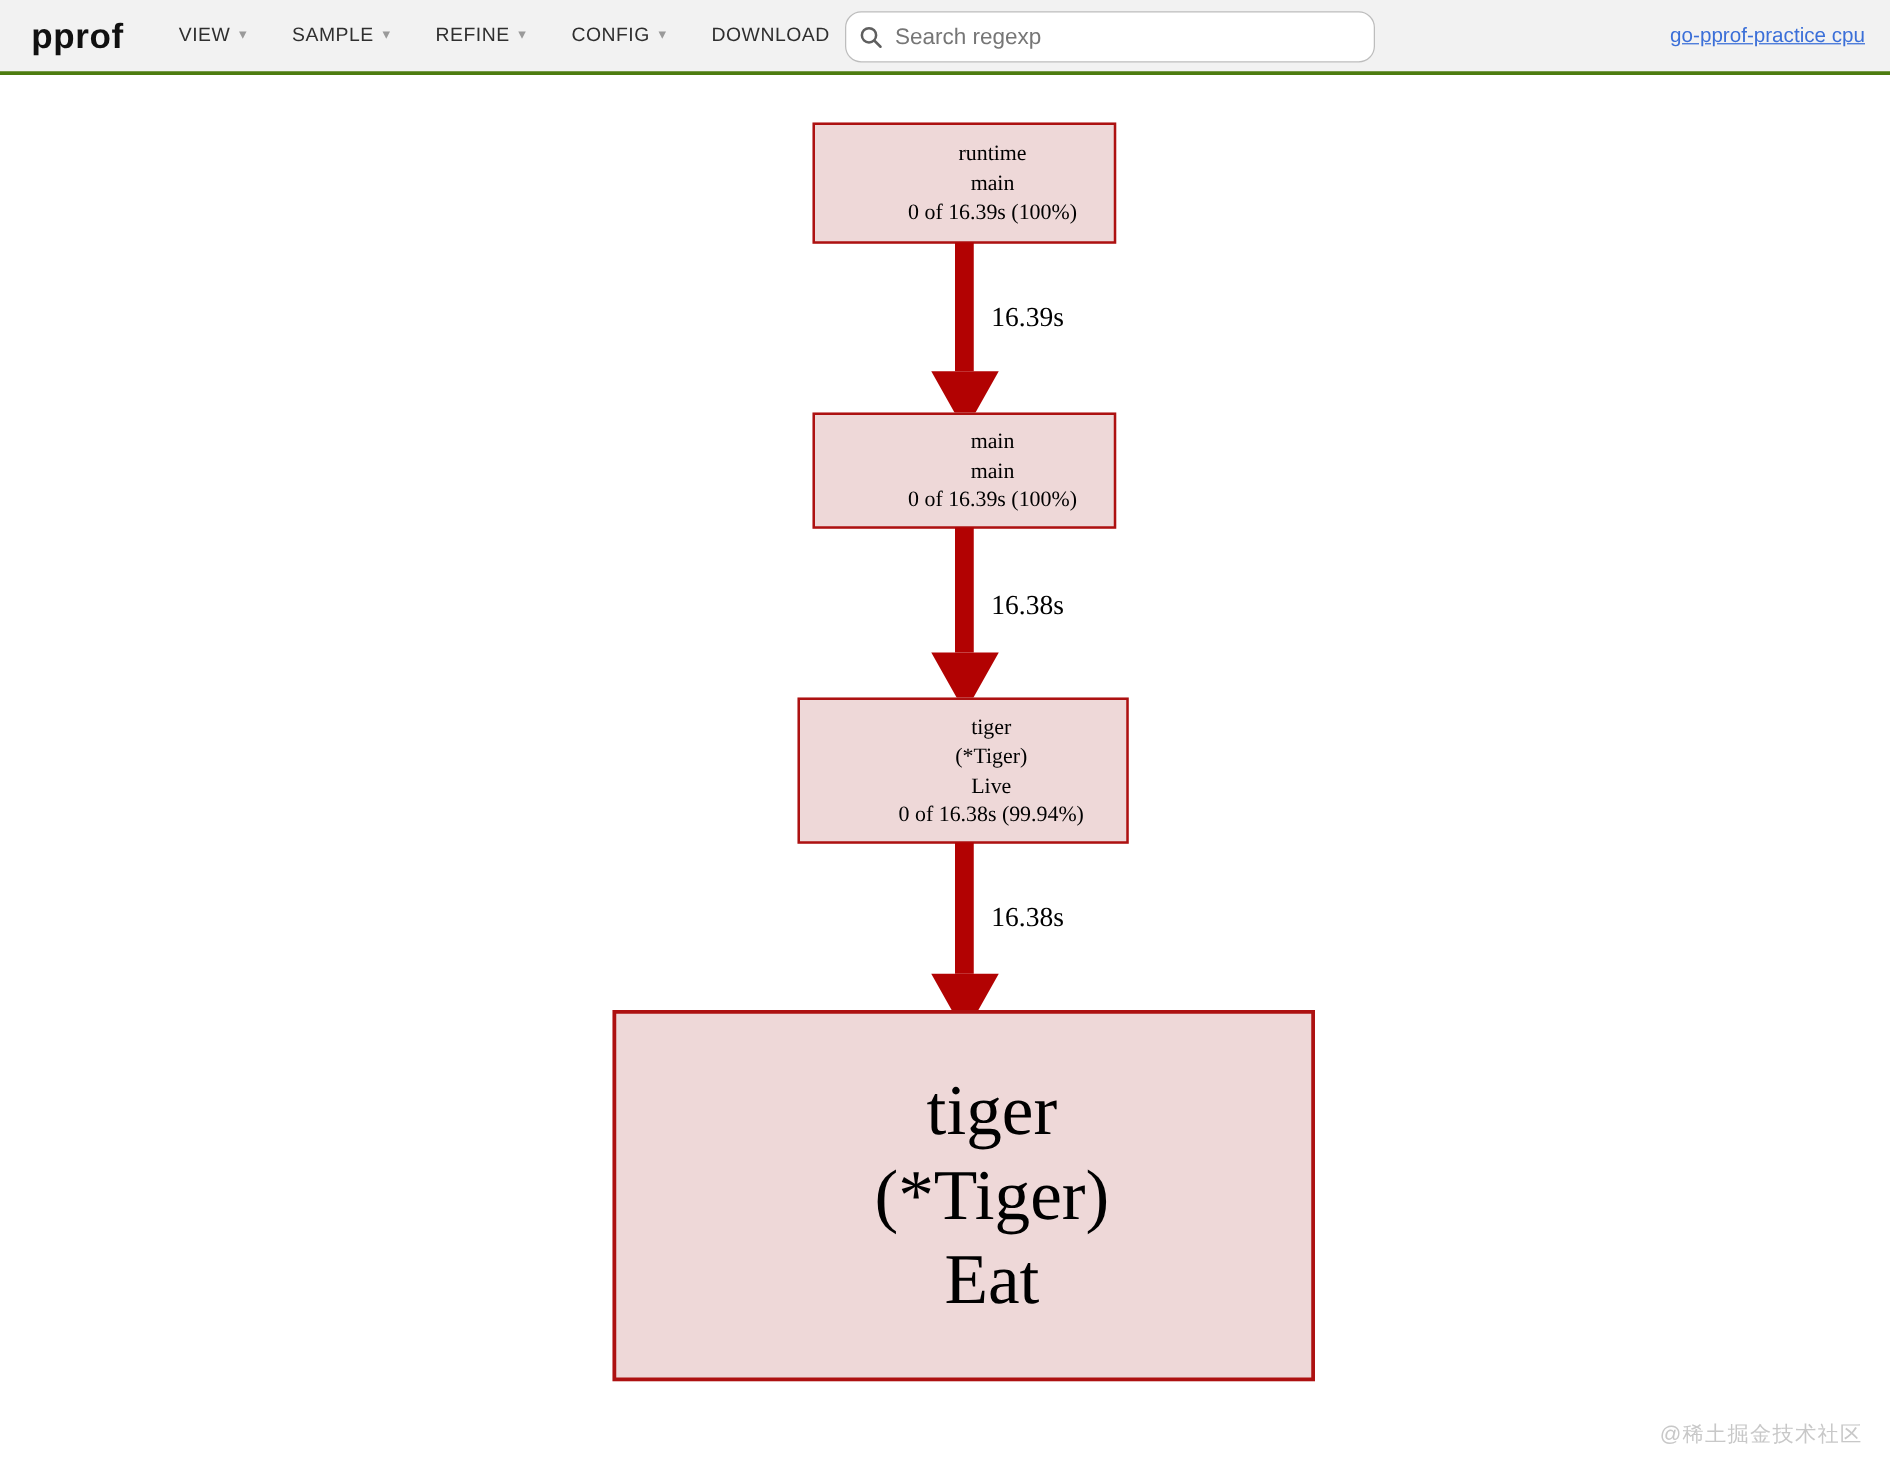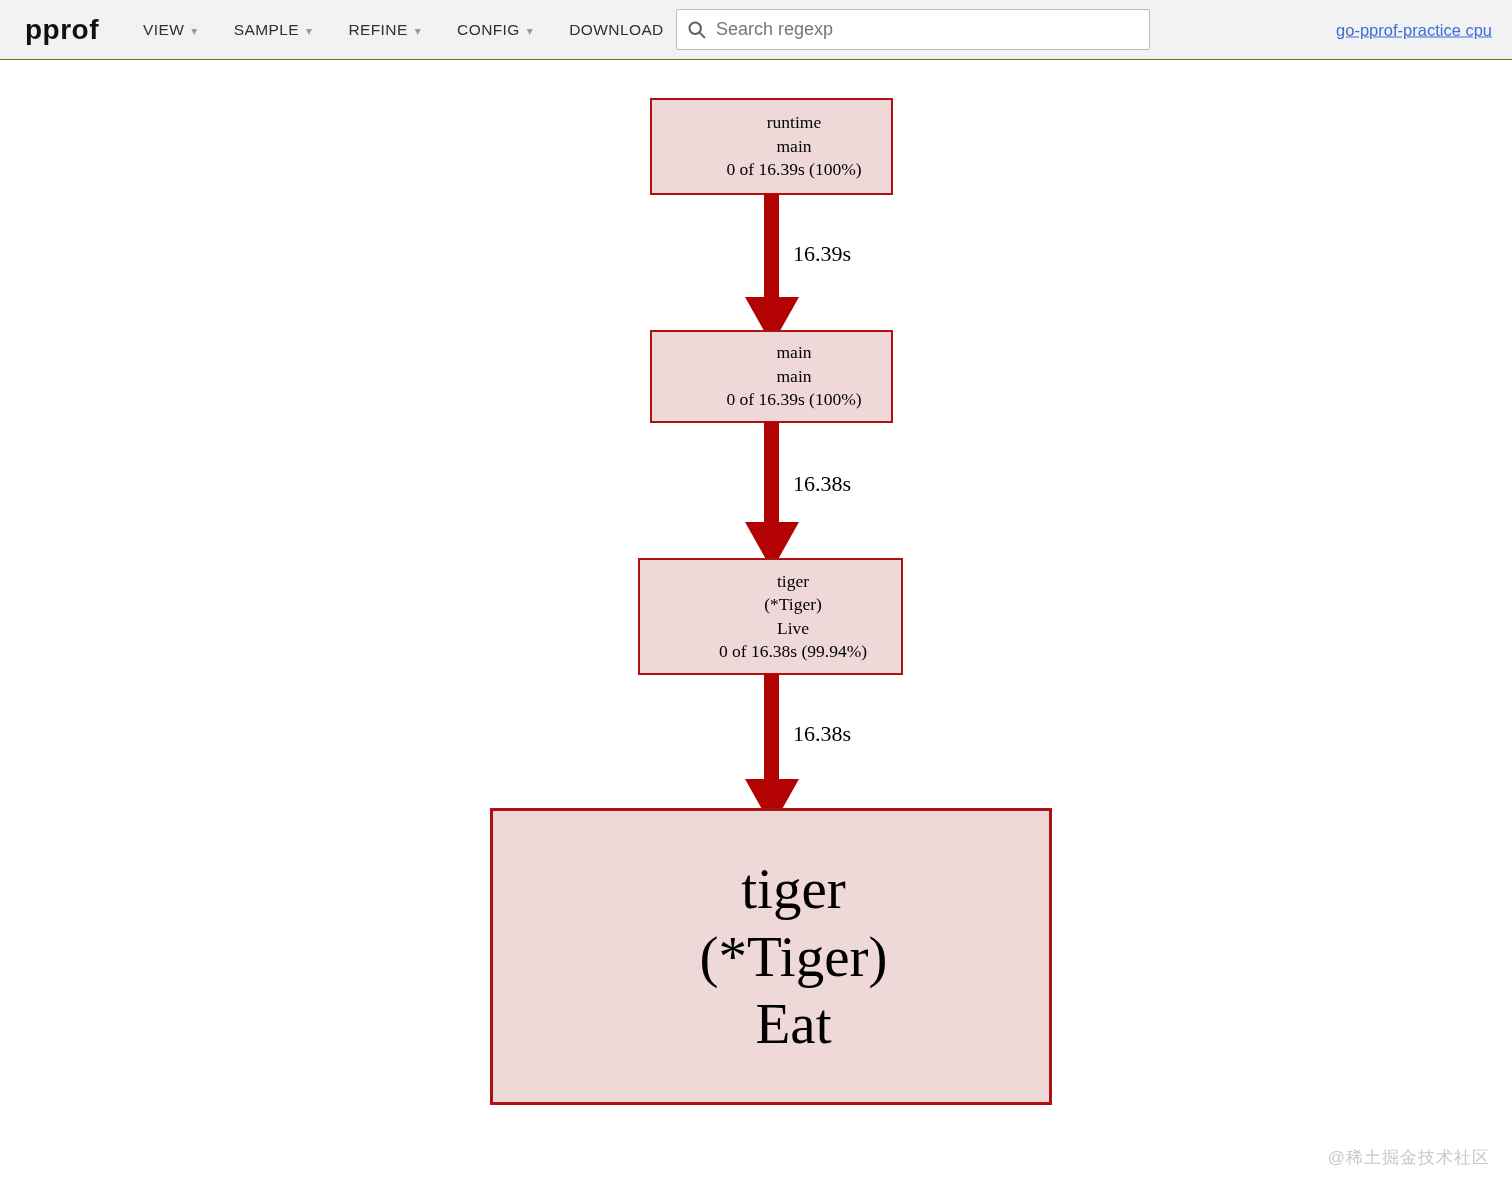--- a/index.html
+++ b/index.html
@@ -17,61 +17,60 @@
     width:1512px;height:1179px;
     background:#ffffff;
     overflow:hidden;
     font-family:"Liberation Sans","DejaVu Sans",sans-serif;
   }
   
   .toolbar{
     position:relative;
     height:60px;
     background:var(--header-bg);
-    border-bottom:1px solid #4d7c0f;
+    border-bottom:3px solid #4d7c0f;
     display:flex;
     align-items:center;
   }
   .logo{
     margin-left:25px;
     font-size:28px;
     font-weight:700;
     color:#111;
     letter-spacing:0.5px;
   }
   .menu{
     display:flex;
     align-items:center;
     margin-left:14px;
   }
   .menu-item{
     display:inline-flex;
-    align-items:center;
     gap:7px;
     margin-left:24px;
     padding:8px 6px;
     font-size:15.5px;
     color:#2f2f2f;
     letter-spacing:0.4px;
     cursor:pointer;
     user-select:none;
   }
   .chevron{
     font-size:12px;
     color:#9a9a9a;
     line-height:1;
     transform:translateY(1px);
   }
   .searchbox{
     position:absolute;
     left:676px;top:9px;
-    width:474px;height:41px;
+    width:424px;height:41px;
     background:#ffffff;
     border:1px solid #bdbdbd;
-    border-radius:2px;
+    border-radius:13px;
     display:flex;
     align-items:center;
     padding:0 10px;
   }
   .searchbox svg{flex:0 0 auto;}
   .searchbox input{
     border:none;outline:none;
     width:100%;
     margin-left:9px;
     font-size:18px;
@@ -141,21 +140,21 @@
     font-family:"Liberation Serif","DejaVu Serif",serif;
     font-size:22px;
     color:#000;
     white-space:nowrap;
   }
   .label-1{top:241px;}
   .label-2{top:471px;}
   .label-3{top:721px;}
   .watermark{
     position:absolute;
-    right:22px;bottom:10px;
+    right:22px;bottom:20px;
     font-size:17px;
     color:var(--watermark);
     letter-spacing:1px;
     text-align:right;
   }
 </style>
 </head>
 <body>
 
 <div class="app">

